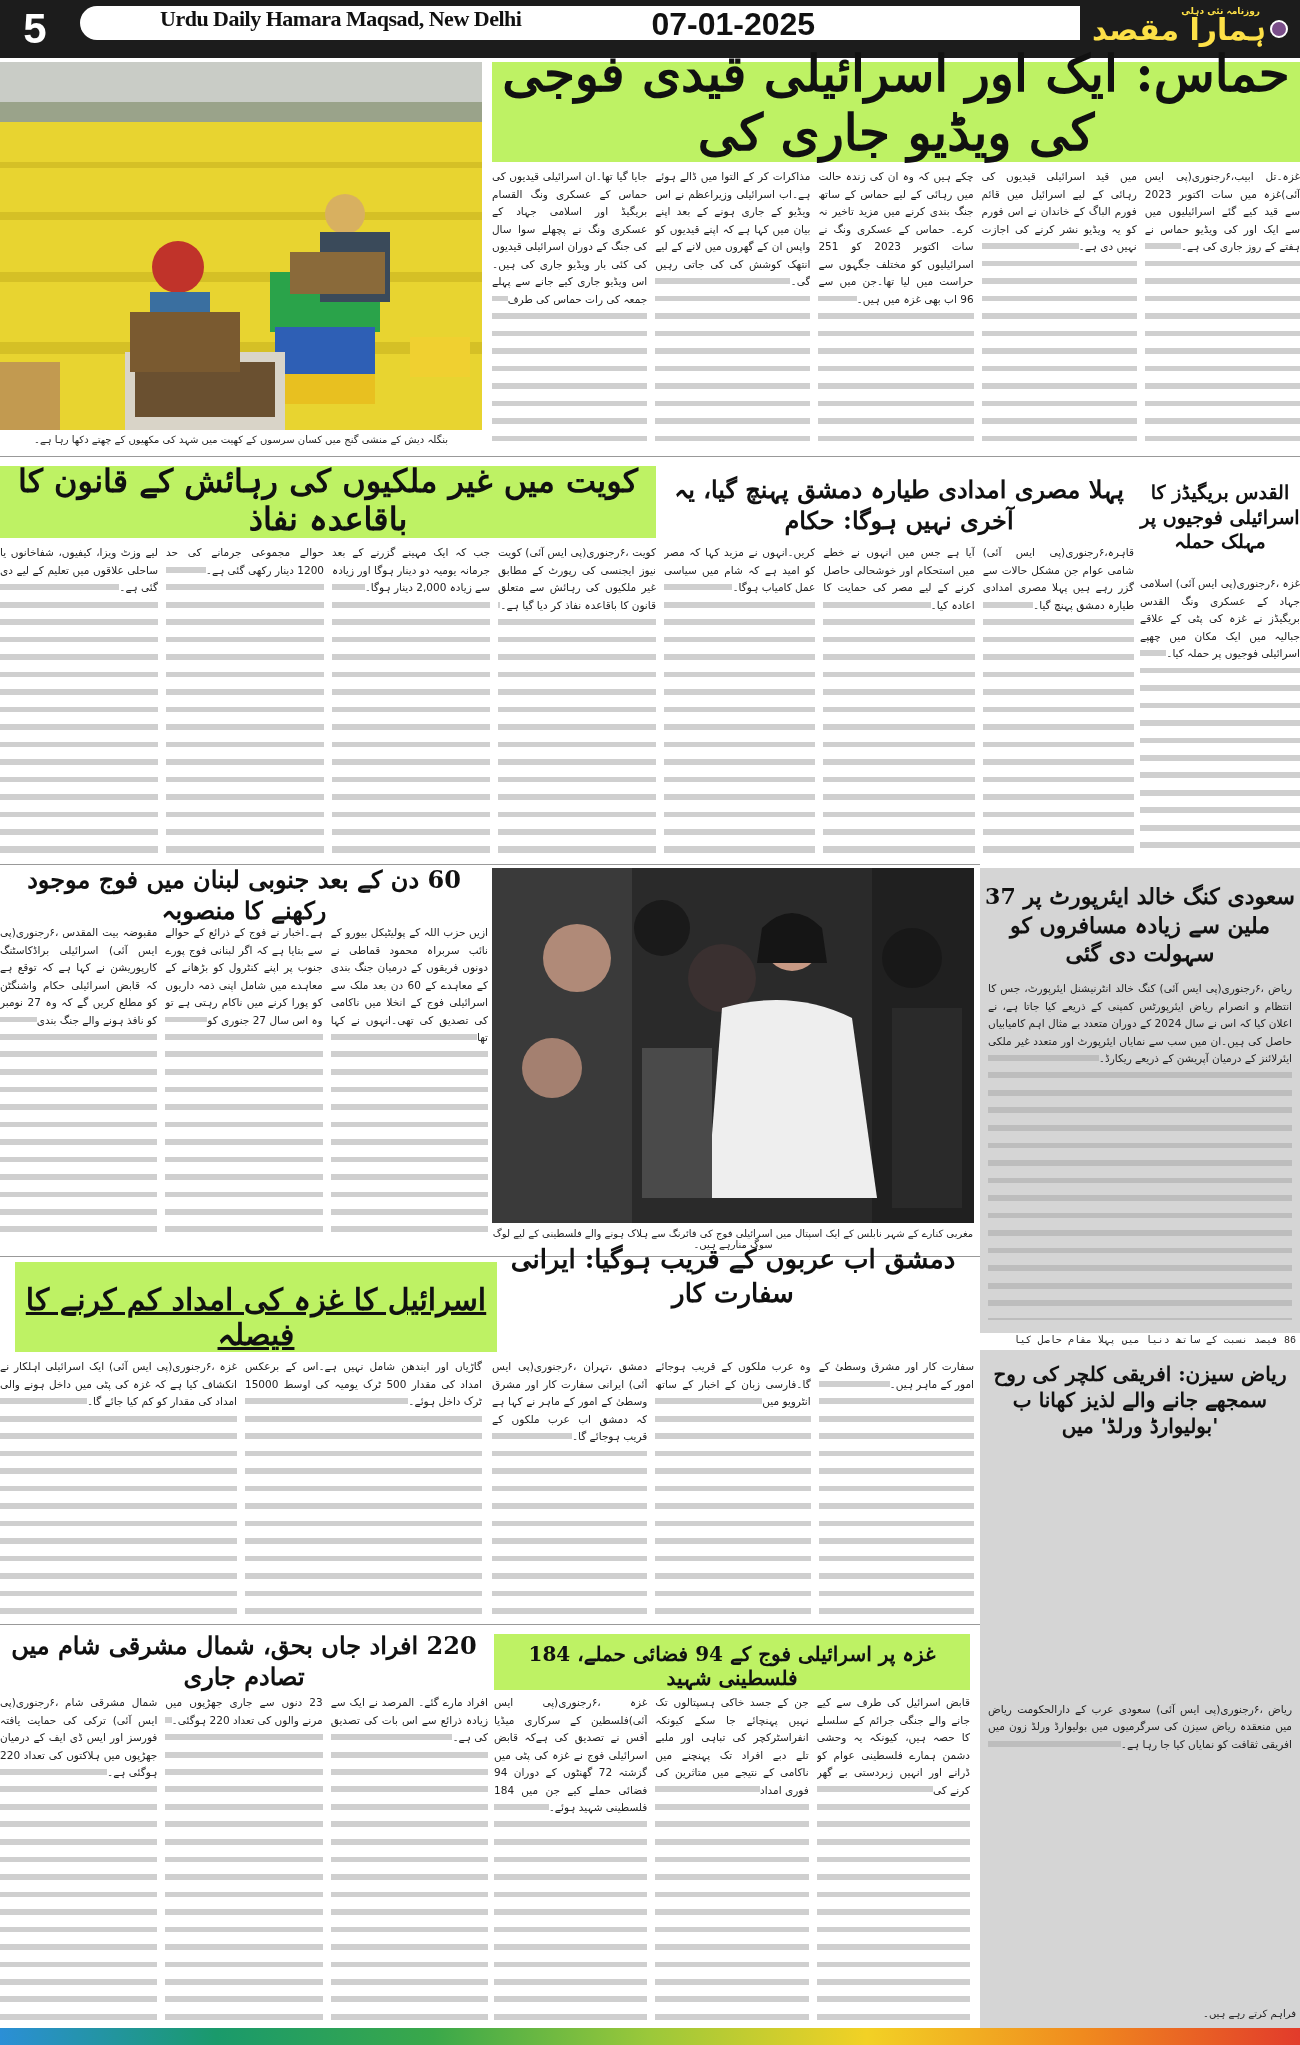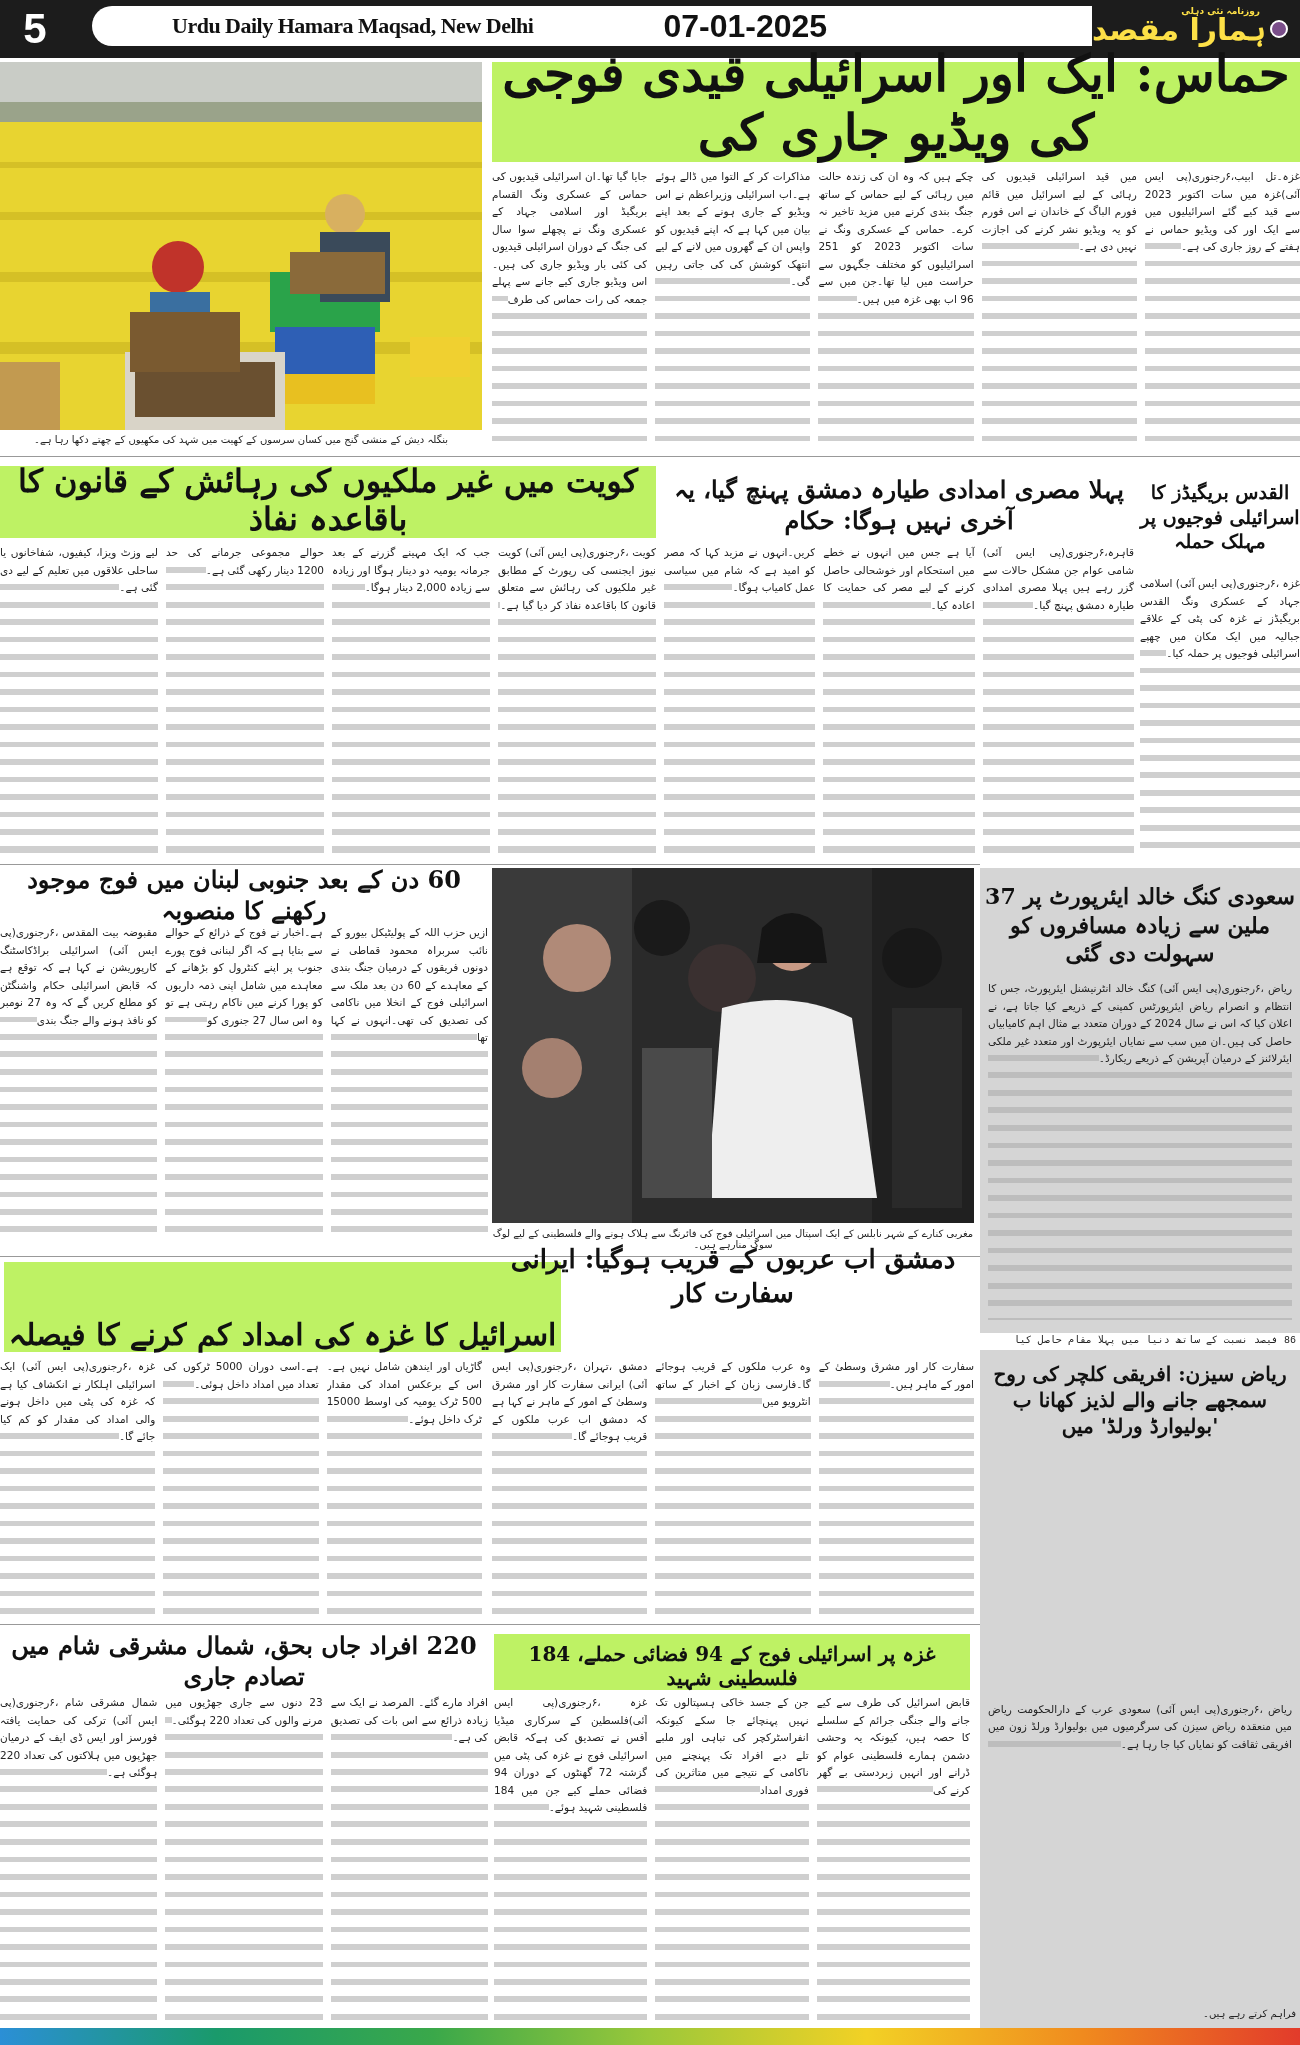--- a/index.html
+++ b/index.html
@@ -8,22 +8,22 @@
     font-family: "DejaVu Sans", sans-serif; color: #111; position: relative;
   }
   .masthead {
     position: absolute; left: 0; top: 0; width: 1300px; height: 58px; background: #1c1c1c;
   }
   .masthead .pageno {
     position: absolute; left: 0; top: 0; width: 70px; height: 58px; color: #fff;
     font: bold 42px "Liberation Sans", sans-serif; display: flex; align-items: center; justify-content: center;
   }
   .masthead .band {
-    position: absolute; left: 92px; top: 6px; width: 1000px; height: 40px; background: #fff;
-    border-radius: 30px 0 0 30px; display: flex; align-items: center;
+    position: absolute; left: 80px; top: 6px; width: 1000px; height: 34px; background: #fff;
+    border-radius: 30px 0 0 30px; display: flex; align-items: flex-start;
   }
   .masthead .paper-title { font: bold 22px "Liberation Serif", serif; margin-left: 80px; letter-spacing: -0.5px; }
   .masthead .date { font: bold 32px "Liberation Sans", sans-serif; margin-left: 130px; }
   .masthead .logo {
     position: absolute; right: 10px; top: 2px; width: 200px; height: 54px; color: #fde047;
     font: bold 30px "DejaVu Sans", sans-serif; direction: rtl; display: flex; align-items: center; justify-content: center; gap: 4px;
   }
   .masthead .logo .emblem { width: 18px; height: 18px; border-radius: 50%; background: #7a4e8a; border: 2px solid #fff; display: inline-block; }
   .masthead .logo small { font-size: 9px; position: absolute; top: 4px; right: 30px; }
 
@@ -178,26 +178,25 @@
 <div class="plain-head" style="left:984px;top:1352px;width:312px;height:96px;font-size:20px;">
   <span>ریاض سیزن: افریقی کلچر کی روح سمجھے جانے والے لذیز کھانا ب 'بولیوارڈ ورلڈ' میں</span>
 </div>
 <div class="cols" style="left:988px;top:1452px;width:304px;height:550px;align-items:center;">
   <div class="col" style="background-image:repeating-linear-gradient(to bottom, transparent 0 5px, #bdbdbd 5px 11px, transparent 11px 17.5px);"><span style="background:#d5d5d5;">ریاض ،۶رجنوری(پی ایس آئی) سعودی عرب کے دارالحکومت ریاض میں منعقدہ ریاض سیزن کی سرگرمیوں میں بولیوارڈ ورلڈ زون میں افریقی ثقافت کو نمایاں کیا جا رہا ہے۔</span></div>
 </div>
 <div class="caption" style="left:984px;top:2008px;width:312px;text-align:right;">فراہم کرتے رہے ہیں۔</div>
 
 <div class="rule" style="left:0;top:1256px;width:980px;height:1px;"></div>
 
-<div class="headline-box" style="left:4px;top:1262px;width:557px;height:90px;font-size:30px;">
+<div class="headline-box" style="left:15px;top:1262px;width:482px;height:90px;font-size:30px;text-decoration:underline;">
   <span>اسرائیل کا غزہ کی امداد کم کرنے کا فیصلہ</span>
 </div>
 <div class="cols" style="left:0;top:1358px;width:482px;height:258px;">
   <div class="col"><span>گاڑیاں اور ایندھن شامل نہیں ہے۔اس کے برعکس امداد کی مقدار 500 ٹرک یومیہ کی اوسط 15000 ٹرک داخل ہوئے۔</span></div>
-  <div class="col"><span>ہے۔اسی دوران 5000 ٹرکوں کی تعداد میں امداد داخل ہوئی۔</span></div>
   <div class="col"><span>غزہ ،۶رجنوری(پی ایس آئی) ایک اسرائیلی اہلکار نے انکشاف کیا ہے کہ غزہ کی پٹی میں داخل ہونے والی امداد کی مقدار کو کم کیا جائے گا۔</span></div>
 </div>
 
 <div class="plain-head" style="left:492px;top:1232px;width:482px;height:90px;font-size:26px;">
   <span>دمشق اب عربوں کے قریب ہوگیا: ایرانی سفارت کار</span>
 </div>
 <div class="cols" style="left:492px;top:1358px;width:482px;height:258px;">
   <div class="col"><span>سفارت کار اور مشرق وسطیٰ کے امور کے ماہر ہیں۔</span></div>
   <div class="col"><span>وہ عرب ملکوں کے قریب ہوجائے گا۔فارسی زبان کے اخبار کے ساتھ انٹرویو میں</span></div>
   <div class="col"><span>دمشق ،تہران ،۶رجنوری(پی ایس آئی) ایرانی سفارت کار اور مشرق وسطیٰ کے امور کے ماہر نے کہا ہے کہ دمشق اب عرب ملکوں کے قریب ہوجائے گا۔</span></div>

